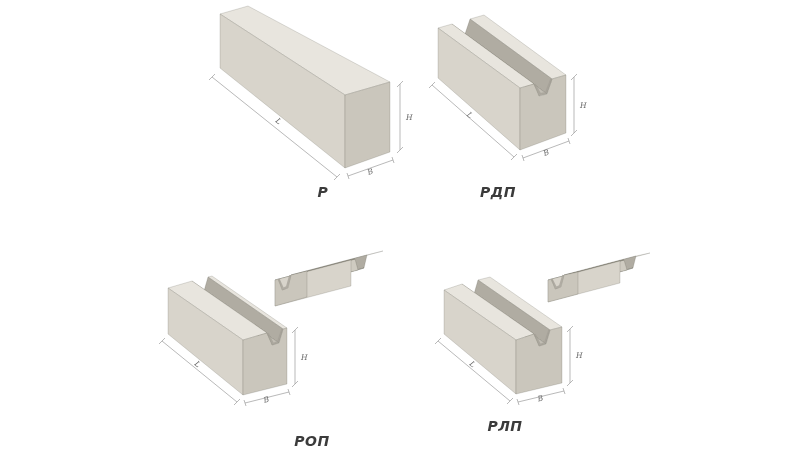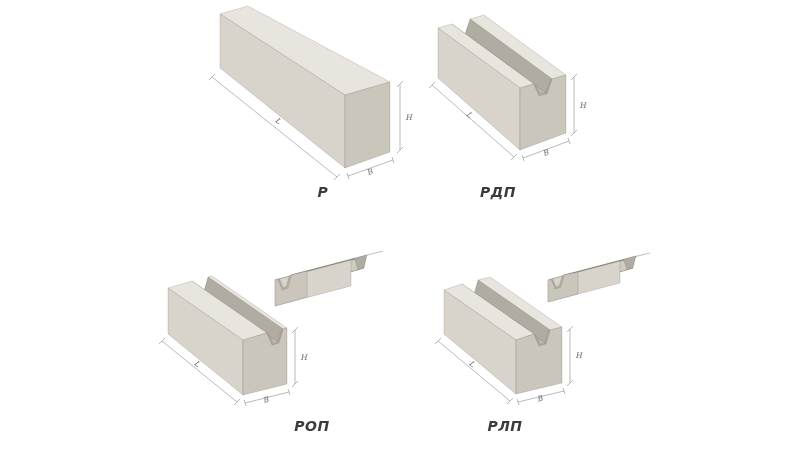--- a/index.html
+++ b/index.html
@@ -106,21 +106,21 @@
       <line x1="97" y1="155" x2="141" y2="144"></line>
       <line x1="96" y1="152" x2="98" y2="158"></line>
       <line x1="140" y1="141" x2="142" y2="147"></line>
     </g>
     <g class="dimtext" fill="#666666">
       <text text-anchor="middle" transform="translate(48,118) rotate(39.1)">L</text>
       <text text-anchor="start" transform="translate(153,112)">H</text>
       <text text-anchor="middle" transform="translate(119,154) rotate(-14)">B</text>
     </g>
   </svg>
-  <div class="caption" style="left:267px;top:418px">РОП</div>
+  <div class="caption" style="left:267px;top:433px">РОП</div>
 
   <svg class="fig-svg" style="left:428px;top:250px" width="235" height="165" viewBox="0 0 235 165">
 
     <g class="faces">
       <polygon points="208,6 222,3 150,22 136,25" fill="#e8e5de"></polygon>
       <polygon points="205,18 208,6 136,25 133,37" fill="#b0aca2"></polygon>
       <polygon points="199,20 205,18 133,37 127,39" fill="#c2beb4"></polygon>
       <polygon points="196,10 199,20 127,39 124,29" fill="#cfcbc1"></polygon>
       <polygon points="192,11 196,10 124,29 120,30" fill="#e8e5de"></polygon>
       <polygon points="120,30 192,11 192,33 120,52" fill="#d8d4cb"></polygon>

